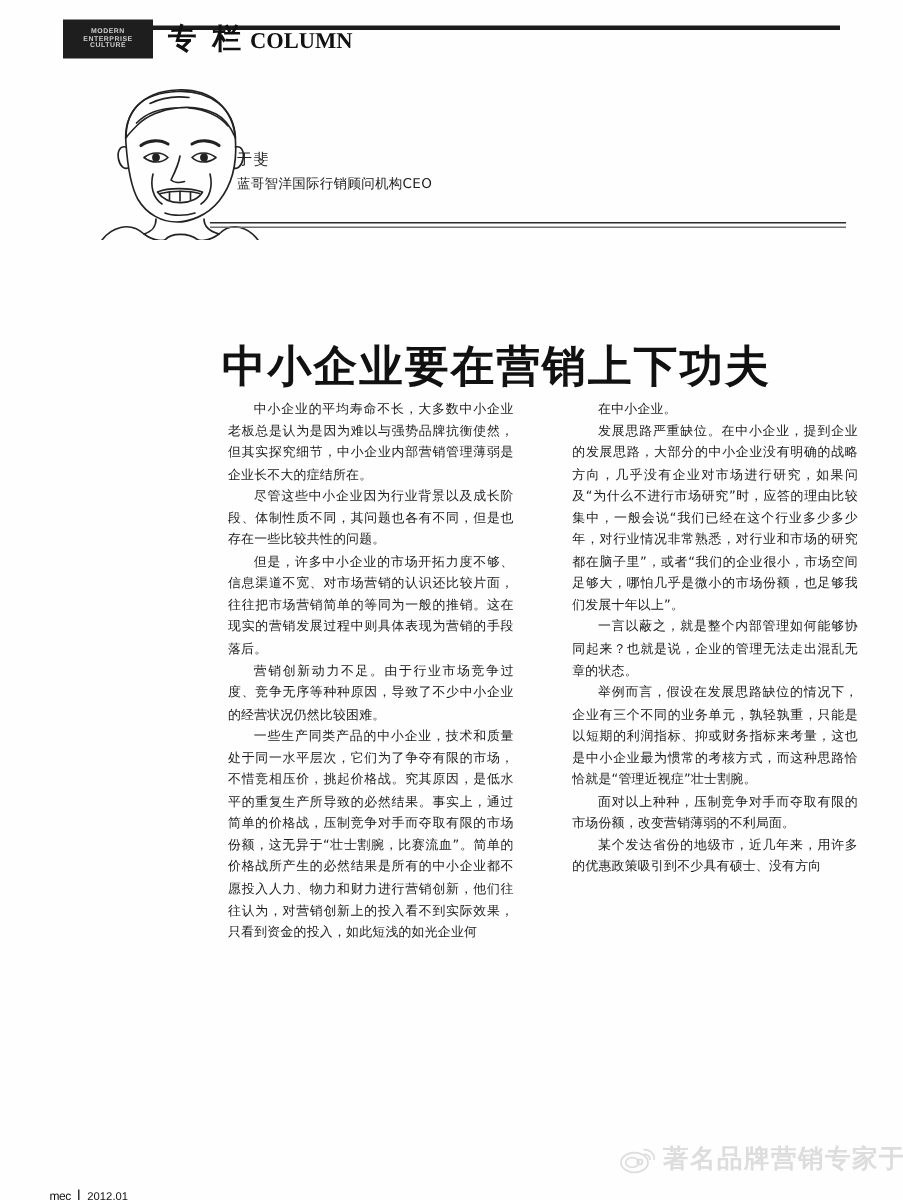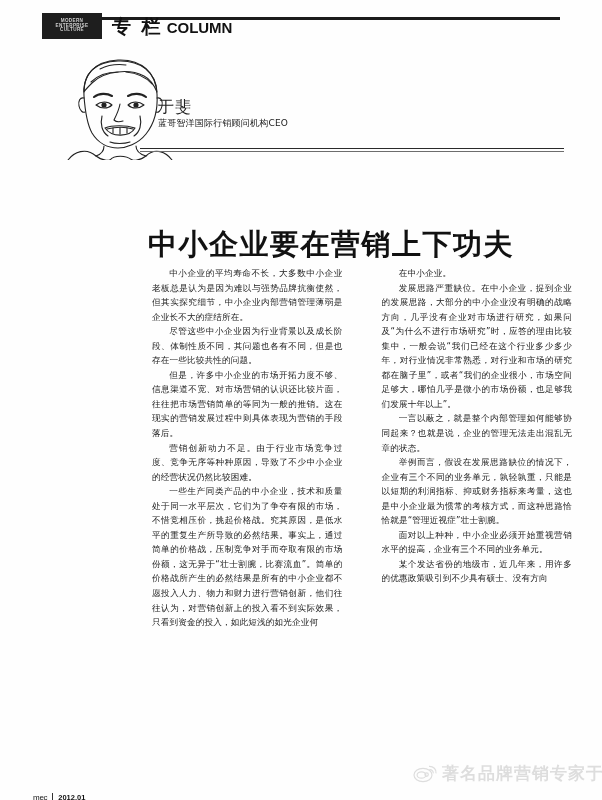--- a/index.html
+++ b/index.html
@@ -28,32 +28,32 @@
     color:#cfcfcf;font-size:4.6px;letter-spacing:.35px;
     font-family:"Liberation Sans",sans-serif;font-weight:700;
     white-space:nowrap;
   }
   .header-title{
     position:absolute;left:112px;top:6px;
     font-size:19px;font-weight:700;letter-spacing:2px;
     color:#111;white-space:nowrap;line-height:24px;
   }
   .header-title .en{
-    font-family:Liberation Sans, sans-serif;font-size:15px;
+    font-family:Liberation Serif, serif;font-size:15px;
     letter-spacing:0px;margin-left:4px;font-weight:700;
   }
 
   
   .portrait{position:absolute;left:60px;top:52px;width:120px;height:108px;}
   .portrait svg{display:block;}
 
   
   .byline{position:absolute;left:158px;top:100px;width:260px;}
   .byline .name{
-    font-size:16px;color:#202020;letter-spacing:1px;line-height:14px;
+    font-size:10px;color:#202020;letter-spacing:1px;line-height:14px;
     margin-bottom:3px;
   }
   .byline .role{
     font-size:9px;color:#202020;letter-spacing:.2px;line-height:13px;
   }
   .byline-rule{
     position:absolute;left:140px;top:148px;width:424px;height:1px;background:#2a2a2a;
   }
   .byline-rule2{
     position:absolute;left:140px;top:151px;width:424px;height:1px;background:#6d6d6d;
@@ -92,21 +92,21 @@
     font-size:9px;font-weight:700;color:#111;
     font-family:"Liberation Sans",sans-serif;
     margin-top:40px;
   }
   .footer .mag{
     font-size:8px;font-weight:400;color:#111;letter-spacing:-.3px;
     font-family:"Liberation Sans",sans-serif;
   }
   .footer .sep{width:1px;height:8px;background:#333;}
   .footer .issue{
-    font-size:7.5px;font-weight:700;color:#111;
+    font-size:7.5px;font-weight:400;color:#111;
     font-family:"Liberation Sans",sans-serif;
   }
 
   
   .watermark{
     position:absolute;left:412px;top:763px;
     display:flex;align-items:center;gap:4px;
     opacity:.32;
   }
   .wm-icon{width:26px;height:20px;flex:none;}
@@ -188,21 +188,21 @@
       <p>尽管这些中小企业因为行业背景以及成长阶段、体制性质不同，其问题也各有不同，但是也存在一些比较共性的问题。</p>
       <p>但是，许多中小企业的市场开拓力度不够、信息渠道不宽、对市场营销的认识还比较片面，往往把市场营销简单的等同为一般的推销。这在现实的营销发展过程中则具体表现为营销的手段落后。</p>
       <p>营销创新动力不足。由于行业市场竞争过度、竞争无序等种种原因，导致了不少中小企业的经营状况仍然比较困难。</p>
       <p>一些生产同类产品的中小企业，技术和质量处于同一水平层次，它们为了争夺有限的市场，不惜竞相压价，挑起价格战。究其原因，是低水平的重复生产所导致的必然结果。事实上，通过简单的价格战，压制竞争对手而夺取有限的市场份额，这无异于“壮士割腕，比赛流血”。简单的价格战所产生的必然结果是所有的中小企业都不愿投入人力、物力和财力进行营销创新，他们往往认为，对营销创新上的投入看不到实际效果，只看到资金的投入，如此短浅的如光企业何</p>
     </div>
     <div class="col">
       <p>在中小企业。</p>
       <p>发展思路严重缺位。在中小企业，提到企业的发展思路，大部分的中小企业没有明确的战略方向，几乎没有企业对市场进行研究，如果问及“为什么不进行市场研究”时，应答的理由比较集中，一般会说“我们已经在这个行业多少多少年，对行业情况非常熟悉，对行业和市场的研究都在脑子里”，或者“我们的企业很小，市场空间足够大，哪怕几乎是微小的市场份额，也足够我们发展十年以上”。</p>
       <p>一言以蔽之，就是整个内部管理如何能够协同起来？也就是说，企业的管理无法走出混乱无章的状态。</p>
       <p>举例而言，假设在发展思路缺位的情况下，企业有三个不同的业务单元，孰轻孰重，只能是以短期的利润指标、抑或财务指标来考量，这也是中小企业最为惯常的考核方式，而这种思路恰恰就是“管理近视症”壮士割腕。</p>
-      <p>面对以上种种，中小企业必须开始重视营销水平的提高，企业有三个不同的业务单元。</p>
+      <p>面对以上种种，压制竞争对手而夺取有限的市场份额，改变营销薄弱的不利局面。</p>
       <p>某个发达省份的地级市，近几年来，用许多的优惠政策吸引到不少具有硕士、没有方向</p>
     </div>
   </div>
 
   <div class="footer">
     <span class="pageno">22</span>
     <span class="mag">mec</span>
     <span class="sep"></span>
     <span class="issue">2012.01</span>
   </div>

